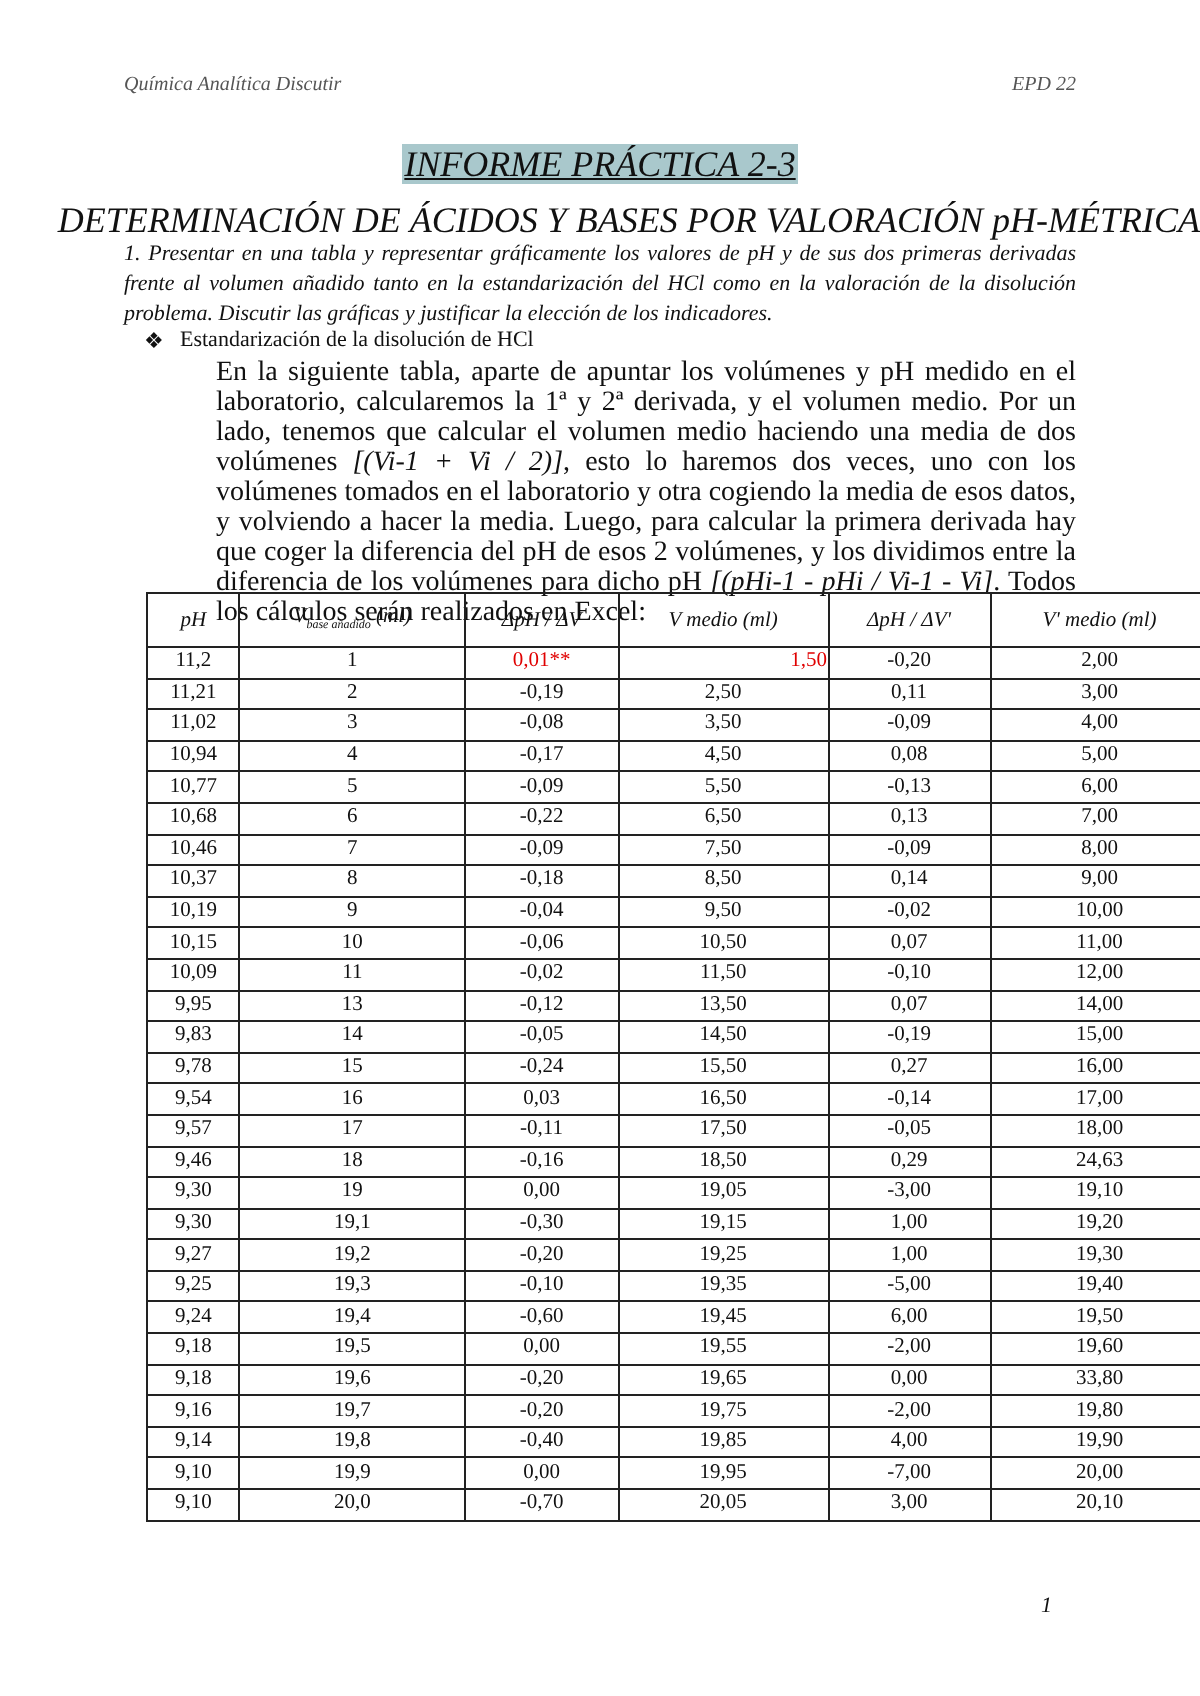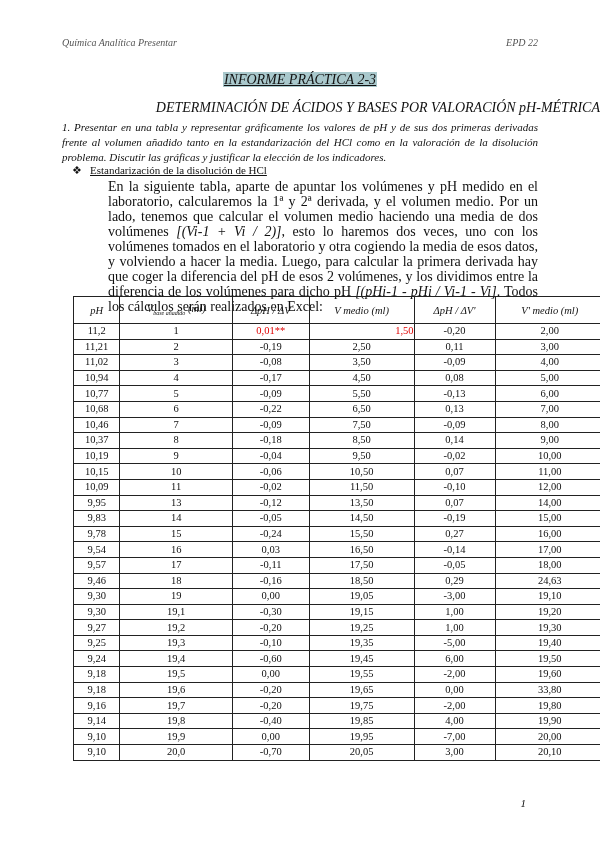--- a/index.html
+++ b/index.html
@@ -1,40 +1,40 @@
 <!DOCTYPE html>
 <html><head>
 <meta charset="utf-8">
 <style>
   html, body { margin:0; padding:0; background:#fff; }
   body { width:600px; height:848px; position:relative; font-family:"DejaVu Serif", serif; color:#111; overflow:hidden; }
   .hdr { position:absolute; top:37px; font-size:10px; font-style:italic; color:#555; font-family:"Liberation Serif", serif; }
   .hdr.left { left:62px; }
   .hdr.right { right:62px; }
-  .title { position:absolute; left:0; width:600px; text-align:center; font-family:"Liberation Serif", serif; font-style:italic; font-size:14px; }
+  .title { position:absolute; left:0; width:600px; text-align:center; font-family:"Liberation Serif", serif; font-style:italic; font-size:18px; }
   .t1 { top:72px; }
   .t1 span { background:#a9c8cc; text-decoration:underline; padding:0 1px; }
   .t2 { top:100px;text-align:right; }
   .intro { position:absolute; left:62px; width:476px; top:120px; font-family:"Liberation Serif", serif; font-style:italic; font-size:11px; line-height:15px; text-align:justify; }
   .bullet { position:absolute; left:90px; top:164px; font-family:"Liberation Serif", serif; font-size:11px; }
   .bullet .sym { position:absolute; left:-18px; top:0; }
-  .bullet .lbl { text-decoration:underline; }
+  .bullet .lbl { }
   .para { position:absolute; left:108px; width:430px; top:179px; font-family:"Liberation Serif", serif; font-size:14px; line-height:15px; text-align:justify; }
   .para i { font-style:italic; }
   table { position:absolute; left:73px; top:296px; width:532px; border-collapse:collapse; font-family:"Liberation Serif", serif; font-size:10.5px; }
   th, td { border:1px solid #222; text-align:center; padding:0; }
   th { height:26px; font-weight:normal; font-style:italic; font-size:10.5px; }
   td { height:14.6px; line-height:14px; }
   th sub { font-size:6px; }
   .pagenum { position:absolute; right:74px; top:797px; font-family:"Liberation Serif", serif; font-style:italic; font-size:11px; }
 </style>
 </head>
 <body>
 
-<div class="hdr left">Química Analítica Presentar</div>
+<div class="hdr left">Química Analítica Discutir</div>
 <div class="hdr right">EPD 22</div>
 
 <div class="title t1"><span>INFORME PRÁCTICA 2-3</span></div>
 <div class="title t2">DETERMINACIÓN DE ÁCIDOS Y BASES POR VALORACIÓN pH-MÉTRICA</div>
 
 <div class="intro">1. Presentar en una tabla y representar gráficamente los valores de pH y de sus dos primeras derivadas frente al volumen añadido tanto en la estandarización del HCl como en la valoración de la disolución problema. Discutir las gráficas y justificar la elección de los indicadores.</div>
 
 <div class="bullet">
   <span class="sym">❖</span>
   <span class="lbl">Estandarización de la disolución de HCl</span>

